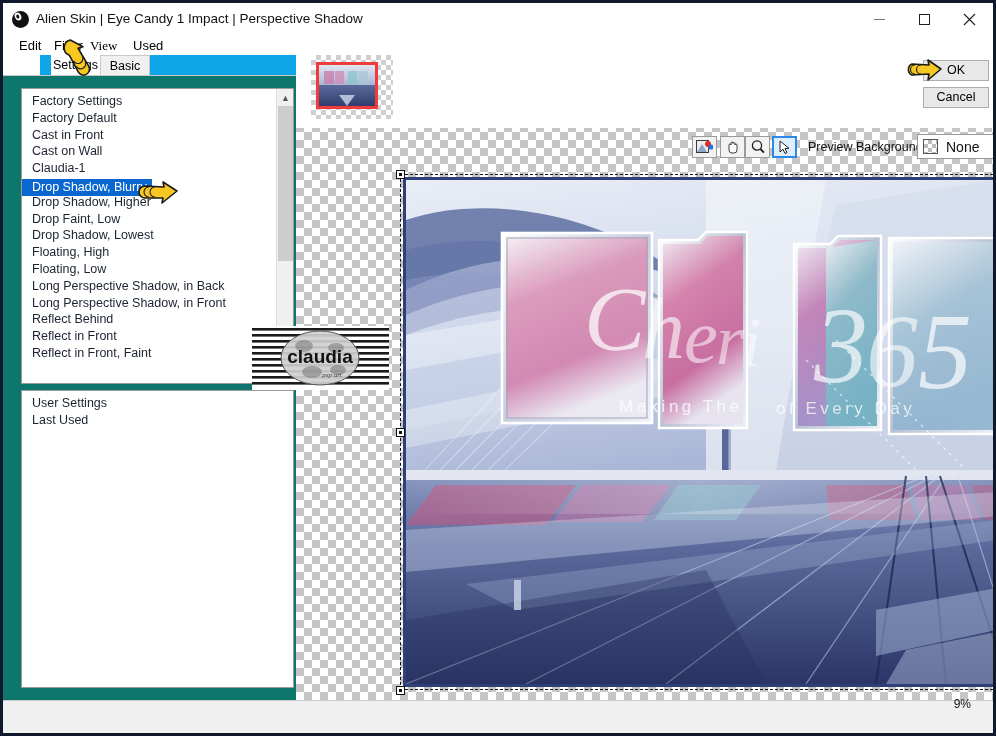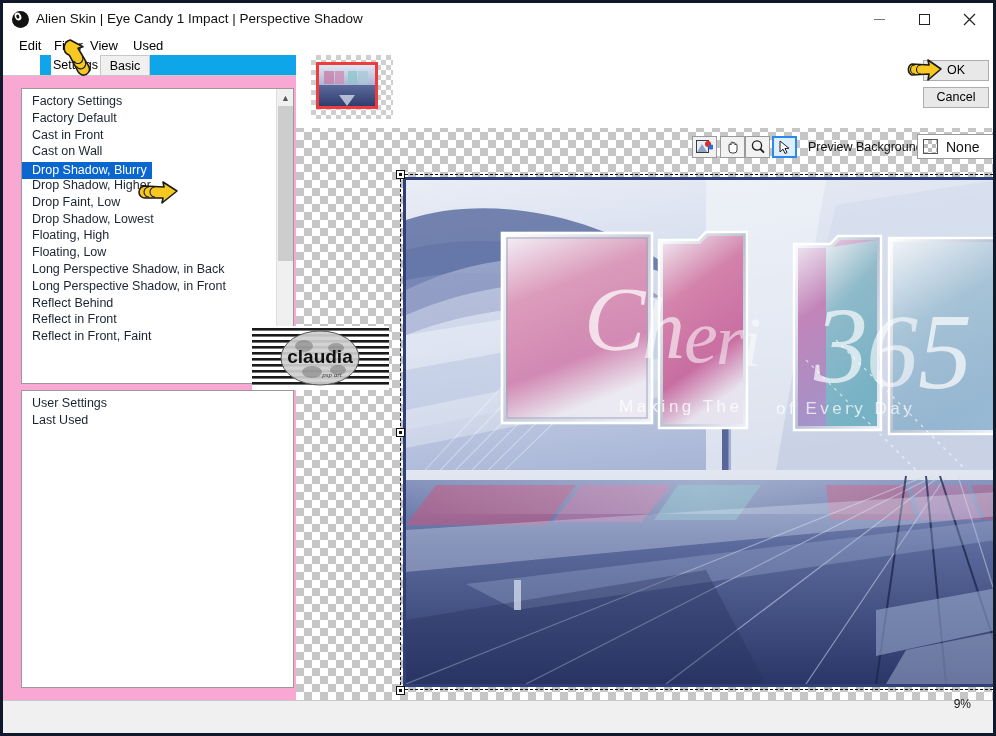--- a/index.html
+++ b/index.html
@@ -63,21 +63,21 @@
     left:60px;width:50px;background:#f0f0f0;
     border-left:1px solid #c8c8c8;border-right:1px solid #c8c8c8;
     border-top:1px solid #c8c8c8;
   }
   .tabstrip-underline{
     position:absolute;left:0;top:72px;width:293px;height:1px;background:#c8c8c8;
   }
   
   .leftpanel{
     position:absolute;left:0;top:73px;width:293px;bottom:33px;
-    background:#f9a8d4;
+    background:#0f766e;
   }
   .listbox{
     position:absolute;background:#ffffff;
     border:1px solid #9a9a9a;box-sizing:border-box;
     overflow:hidden;
   }
   #factory-list{left:18px;top:12px;width:273px;height:296px;}
   #user-list{left:18px;top:314px;width:273px;height:298px;}
   .list-inner{position:absolute;left:0;top:0;right:0;bottom:0;}
   .li{
@@ -227,21 +227,21 @@
     <div class="winbtn" id="btn-close">
       <svg width="13" height="13" viewBox="0 0 13 13">
           <path d="M1 1 L12 12 M12 1 L1 12" stroke="#222" stroke-width="1.2" fill="none"></path>
         </svg>
     </div>
   </div>
 
   <div class="menubar">
     <div class="menu-item" style="left:12px;">Edit</div>
     <div class="menu-item" style="left:47px;">Filter</div>
-    <div class="menu-item" style="left:83px;">View</div>
+    <div class="menu-item" style="left:83px;font-family:Liberation Serif, serif;">View</div>
     <div class="menu-item" style="left:126px;">Used</div>
   </div>
 
   <div class="tabstrip">
     <div class="tab active">Settings</div>
     <div class="tab inactive">Basic</div>
   </div>
   <div class="tabstrip-underline"></div>
 
   <div class="leftpanel">
@@ -252,20 +252,23 @@
             <div class="li first">Factory Settings</div>
           </div>
           <div class="li-wrap">
             <div class="li">Factory Default</div>
           </div>
           <div class="li-wrap">
             <div class="li">Cast in Front</div>
           </div>
           <div class="li-wrap">
             <div class="li">Cast on Wall</div>
+          </div>
+          <div class="li-wrap">
+            <div class="li">Claudia-1</div>
           </div>
           <div class="li-wrap"><div class="li sel">Drop Shadow, Blurry</div></div>
           <div class="li-wrap">
             <div class="li">Drop Shadow, Higher</div>
           </div>
           <div class="li-wrap">
             <div class="li">Drop Faint, Low</div>
           </div>
           <div class="li-wrap">
             <div class="li">Drop Shadow, Lowest</div>

